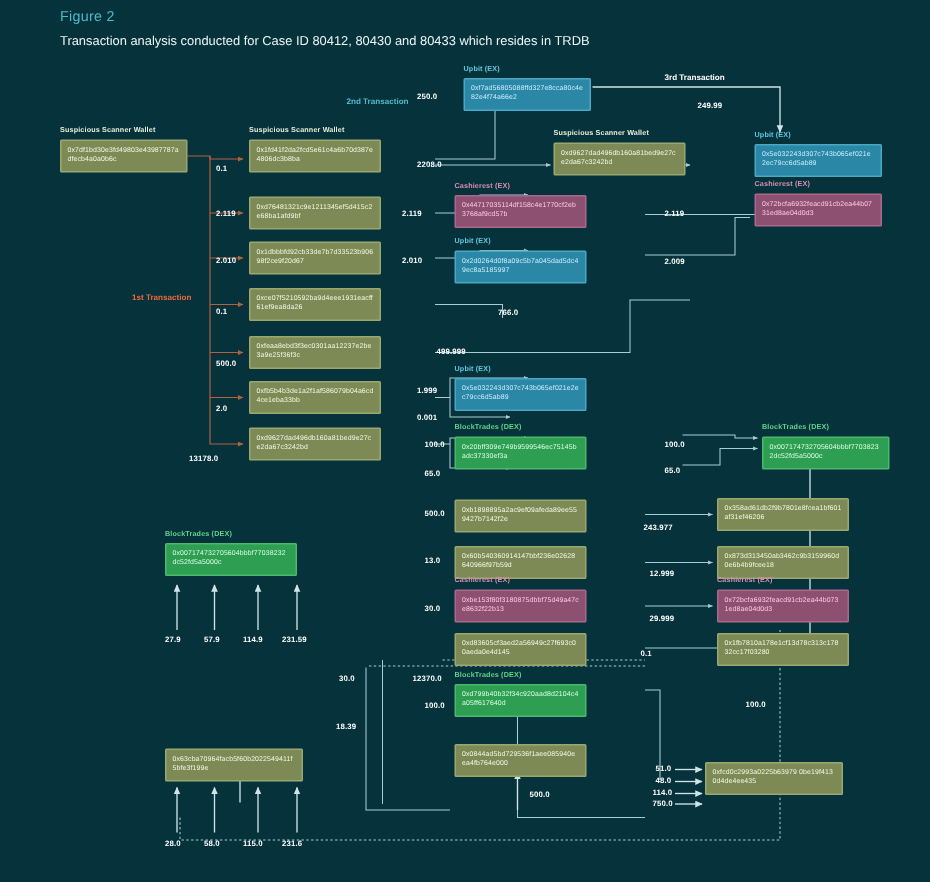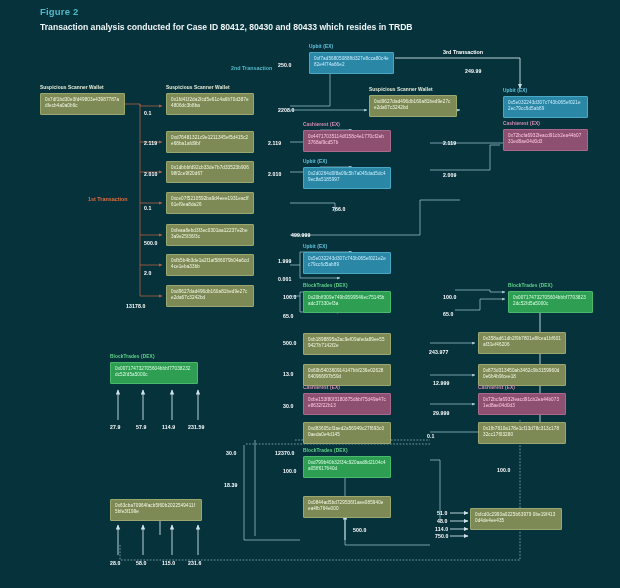--- a/index.html
+++ b/index.html
@@ -2,22 +2,22 @@
 <html><head>
 <meta charset="utf-8">
 <style>
   html,body{margin:0;padding:0;background:#05303a;}
   body{width:620px;height:588px;position:relative;overflow:hidden;
        font-family:"Liberation Sans","DejaVu Sans",sans-serif;
        background:#06323c;color:#e9f2f2;}
   #canvas{position:absolute;inset:0;}
   svg#wires{position:absolute;left:0;top:0;width:620px;height:588px;pointer-events:none;}
 
-  .fig-title{position:absolute;left:40px;top:6px;font-size:9.5px;font-weight:bold;color:#4fb9c9;letter-spacing:.2px;}
-  .fig-sub{position:absolute;left:40px;top:21px;width:420px;font-size:8.6px;line-height:12px;color:#eef5f5;font-weight:bold;}
+  .fig-title{position:absolute;left:40px;top:6px;font-size:9.5px;font-weight:normal;color:#4fb9c9;letter-spacing:.2px;}
+  .fig-sub{position:absolute;left:40px;top:21px;width:420px;font-size:8.6px;line-height:12px;color:#eef5f5;font-weight:normal;}
 
   
   .node{position:absolute;box-sizing:border-box;border-radius:1px;
         font-size:4.6px;line-height:6.4px;padding:3px 4px;letter-spacing:.1px;
         word-break:break-all;overflow:hidden;}
   .n-olive{background:#7d8a55;border:1px solid #9aa870;color:#f2f7e2;}
   .n-cyan{background:#2a87a6;border:1px solid #49a8c4;color:#d8f4ff;}
   .n-magenta{background:#8e5070;border:1px solid #a9698a;color:#ffd9ec;}
   .n-green{background:#2e9e52;border:1px solid #49b96b;color:#e2ffe9;}
   .n-olive .addr,.n-olive2 .addr{color:#f4f9e6;}

